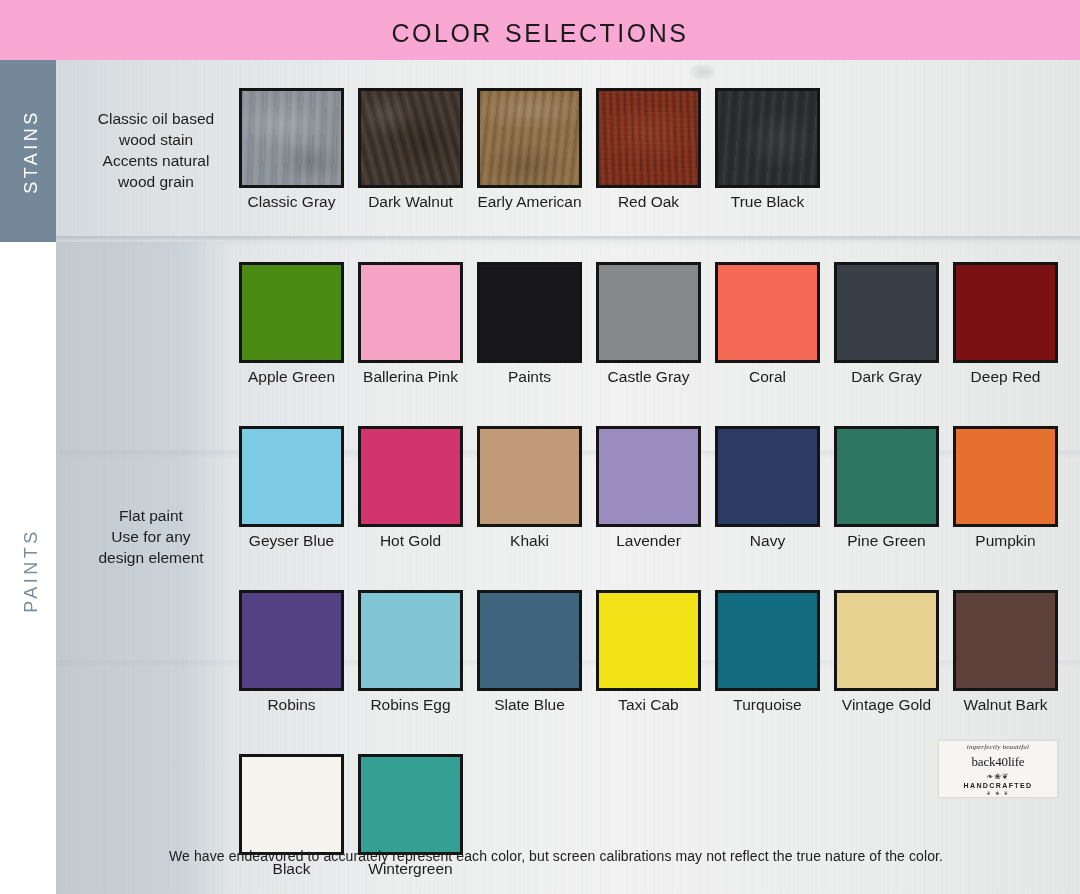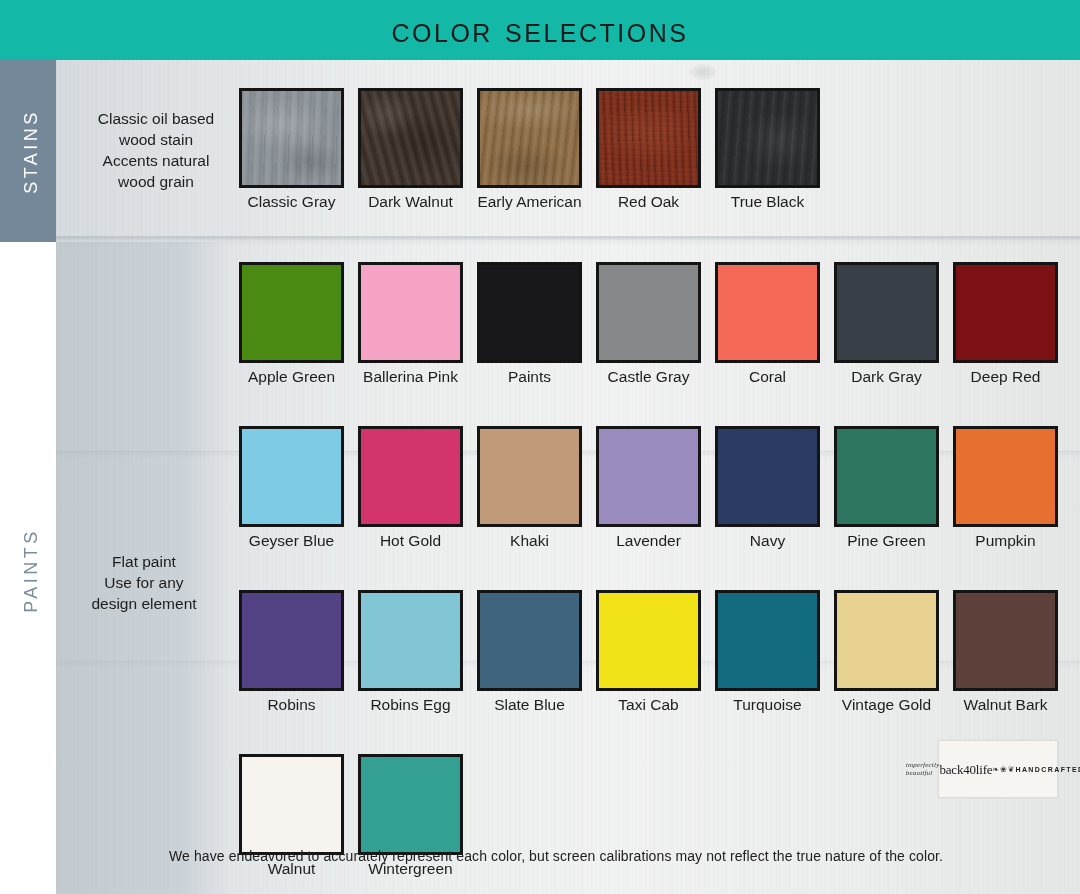--- a/index.html
+++ b/index.html
@@ -20,21 +20,21 @@
     overflow: hidden;
   }
 
   
   .title-bar {
     position: absolute;
     left: 0;
     top: 0;
     width: 1080px;
     height: 60px;
-    background: #14b8a6;
+    background: #f9a8d4;
     display: flex;
     align-items: center;
     justify-content: center;
   }
   .title-text {
     font-family: "Liberation Sans", sans-serif;
     font-size: 35px;
     letter-spacing: 2.5px;
     color: #1b1b1b;
     font-weight: 400;
@@ -169,21 +169,21 @@
   .desc {
     position: absolute;
     width: 176px;
     text-align: center;
     color: #1d1d1d;
     font-size: 15.5px;
     line-height: 21px;
     white-space: pre-line;
   }
   .desc-stains { left: 56px; top: 108px; margin-left: 12px; }
-  .desc-paints { left: 56px; top: 551px; }
+  .desc-paints { left: 56px; top: 505px; padding-left: 7px; }
 
   
   .grid {
     position: absolute;
     display: grid;
     grid-template-columns: repeat(7, 119px);
     column-gap: 0px;
   }
   .grid-stains { left: 232px; top: 88px; }
   .grid-paints { left: 232px; top: 262px; row-gap: 0px; }
@@ -306,20 +306,21 @@
   
   .logo {
     position: absolute;
     left: 938px;
     top: 740px;
     width: 118px;
     height: 56px;
     background: #f6f5f2;
     border: 1px solid #dedbd5;
     display: flex;
+    flex-direction: column;
     align-items: center;
     justify-content: center;
     box-shadow: 0 0 2px rgba(0,0,0,0.06);
   }
   .logo-tag {
     font-family: "Liberation Serif", serif;
     font-style: italic;
     font-size: 7px;
     letter-spacing: 0.2px;
     color: #30302e;
@@ -507,21 +508,21 @@
       <div class="swatch-cell">
         <div class="swatch-chip" style="background: rgb(232, 210, 146);"></div>
         <div class="swatch-label">Vintage Gold</div>
       </div>
       <div class="swatch-cell">
         <div class="swatch-chip" style="background: rgb(94, 64, 58);"></div>
         <div class="swatch-label">Walnut Bark</div>
       </div>
       <div class="swatch-cell">
         <div class="swatch-chip" style="background: rgb(247, 243, 238);"></div>
-        <div class="swatch-label">Walnut</div>
+        <div class="swatch-label">Black</div>
       </div>
       <div class="swatch-cell">
         <div class="swatch-chip" style="background: rgb(52, 160, 148);"></div>
         <div class="swatch-label">Wintergreen</div>
       </div>
     </div>
 
   <div class="logo">
     <div class="logo-tag">imperfectly beautiful</div>
     <div class="logo-name">back40life</div>

